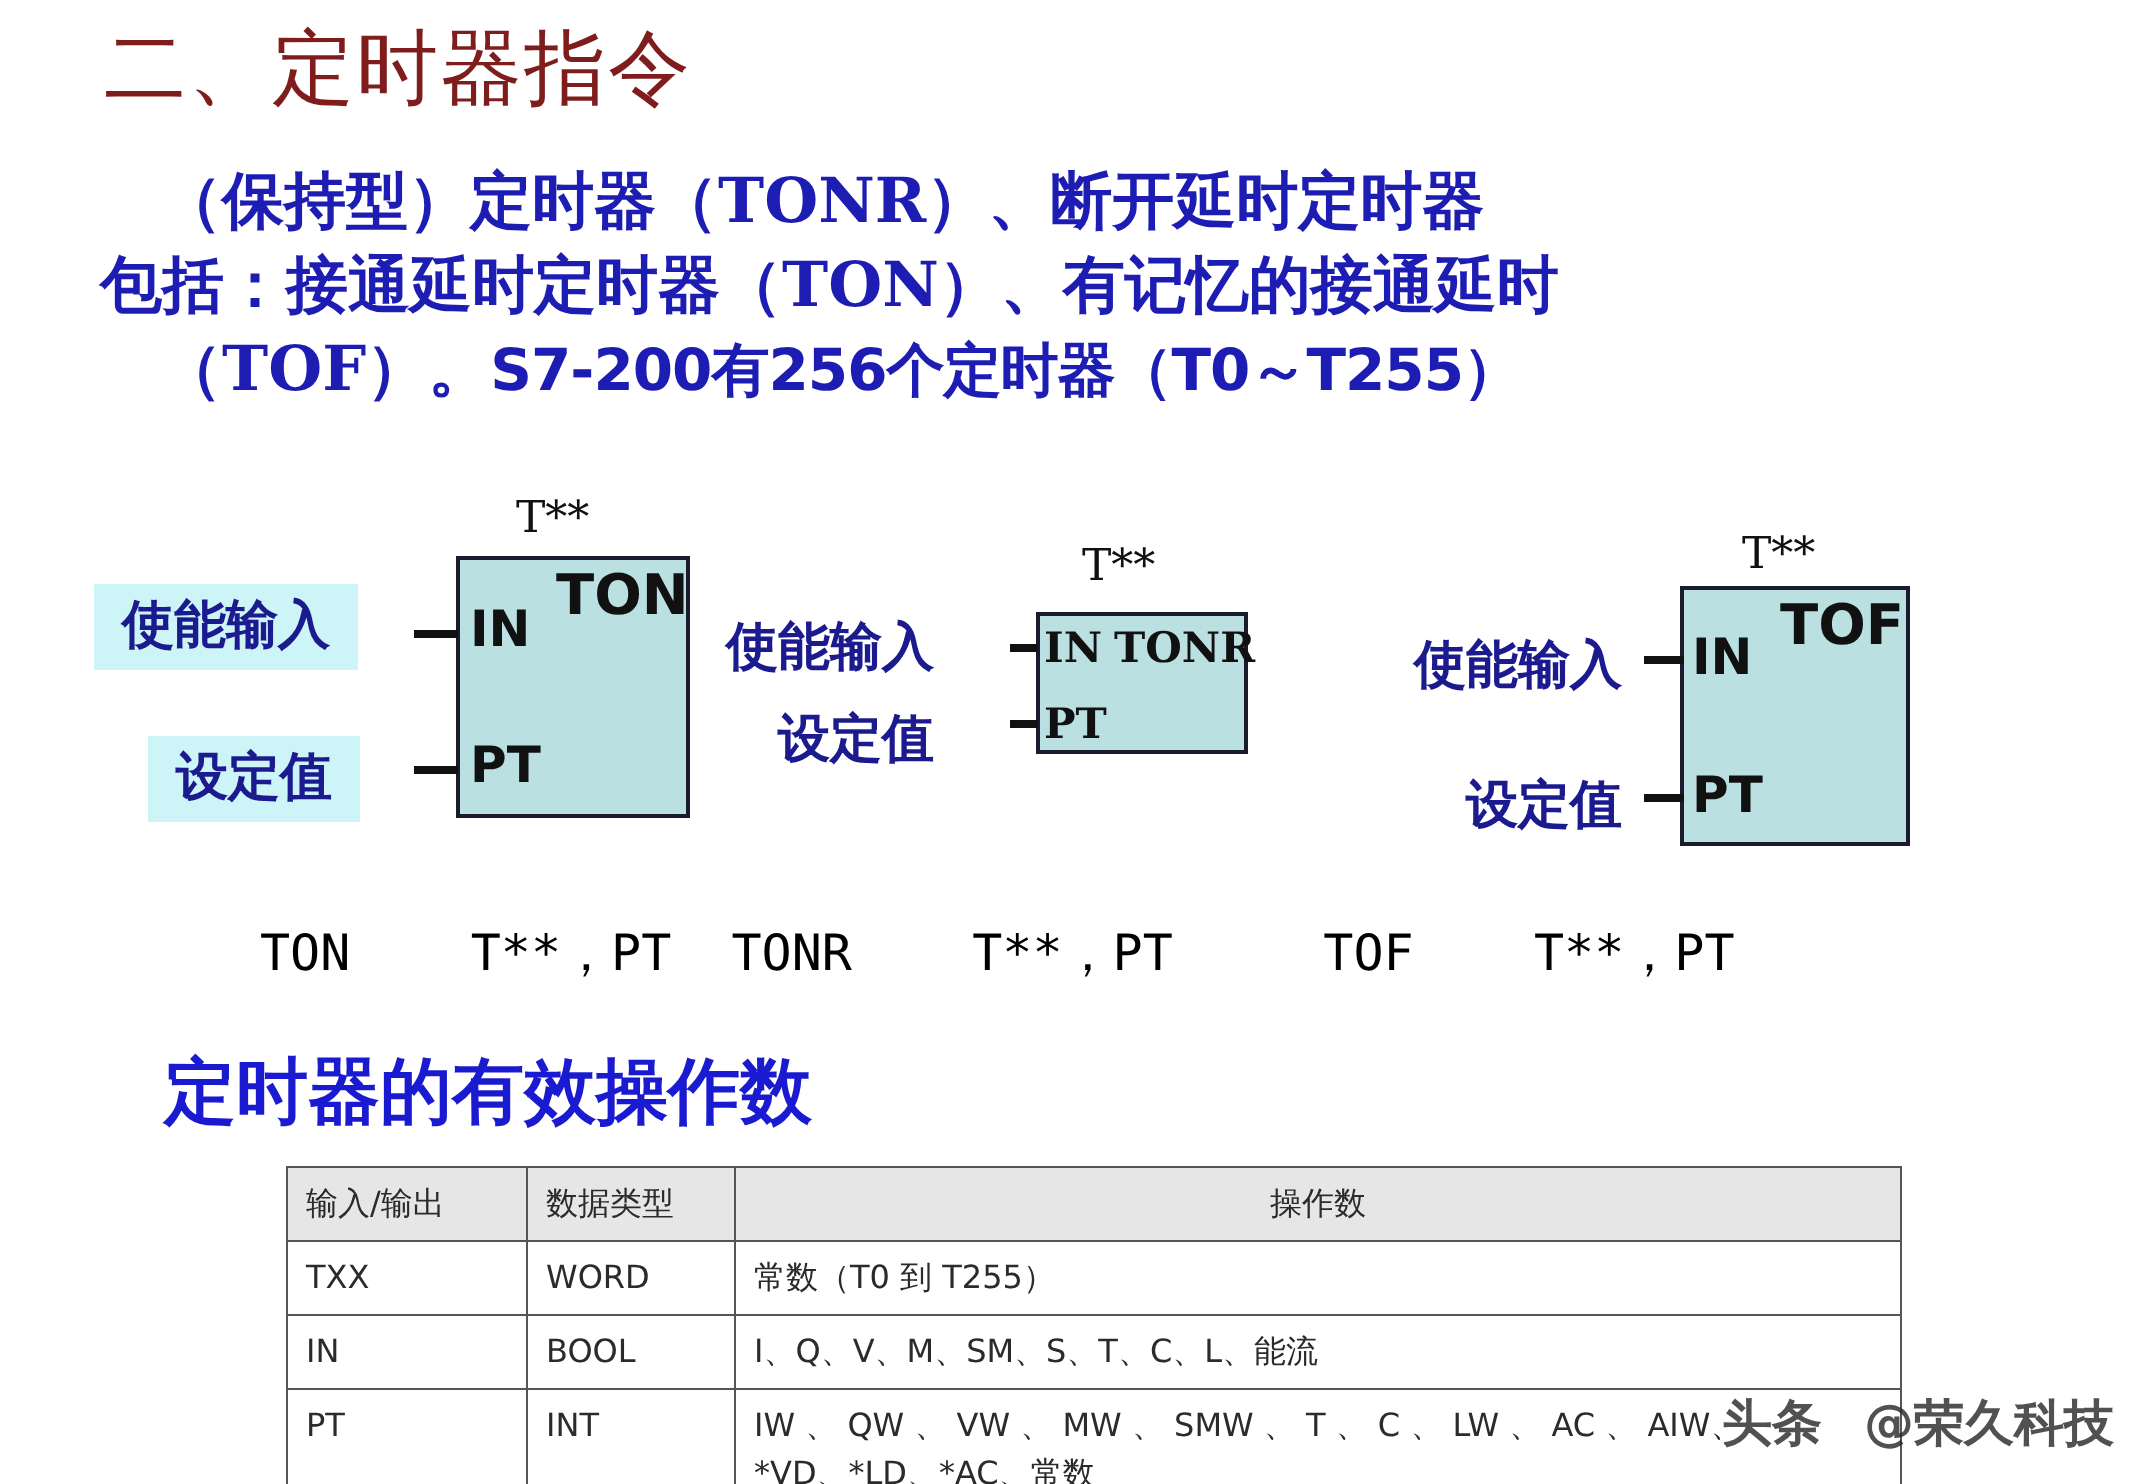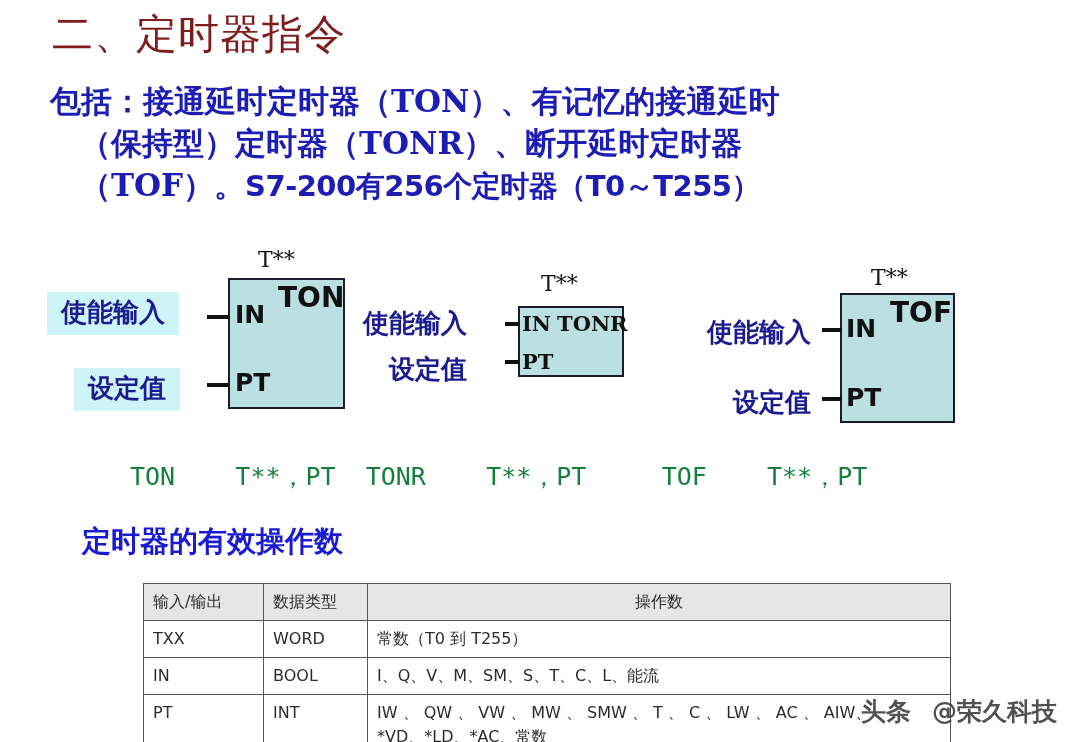--- a/index.html
+++ b/index.html
@@ -110,32 +110,32 @@
   }
 
   
   .mnemonics {
     position: absolute;
     left: 130px;
     top: 460px;
     width: 900px;
     font-family: "DejaVu Sans Mono", "Liberation Mono", monospace;
     font-size: 25px;
-    color: #15803d;
+    color: #000000;
     white-space: pre;
   }
 
   
   .section-head {
     position: absolute;
     left: 82px;
     top: 522px;
     font-family: "DejaVu Sans", "Liberation Sans", sans-serif;
     font-weight: 700;
-    font-size: 29px;
+    font-size: 36px;
     color: #1a1ad0;
     white-space: nowrap;
   }
 
   
   .op-table {
     position: absolute;
     left: 143px;
     top: 583px;
     width: 808px;
@@ -180,22 +180,22 @@
   }
 </style>
 </head>
 <body>
 
 <div class="slide">
 
   <div class="title">二、定时器指令</div>
 
   <div class="intro">
+    <span class="ln ln2">（保持型）定时器（TONR）、断开延时定时器</span>
     <span class="ln ln1">包括：接通延时定时器（TON）、有记忆的接通延时</span>
-    <span class="ln ln2">（保持型）定时器（TONR）、断开延时定时器</span>
     <span class="ln ln3"><span>（TOF）。</span><span class="emph">S7-200有256个定时器（T0～T255）</span></span>
   </div>
 
   <div class="blocks">
 
     <div>
       <div class="fb-tag" style="left:258px; top:247px;">T**</div>
       <div class="fb" style="left:228px; top:278px; width:117px; height:131px;"></div>
       <div class="fb-io" style="left:235px; top:300px; font-size:25px;">IN</div>
       <div class="fb-io" style="left:235px; top:368px; font-size:25px;">PT</div>

